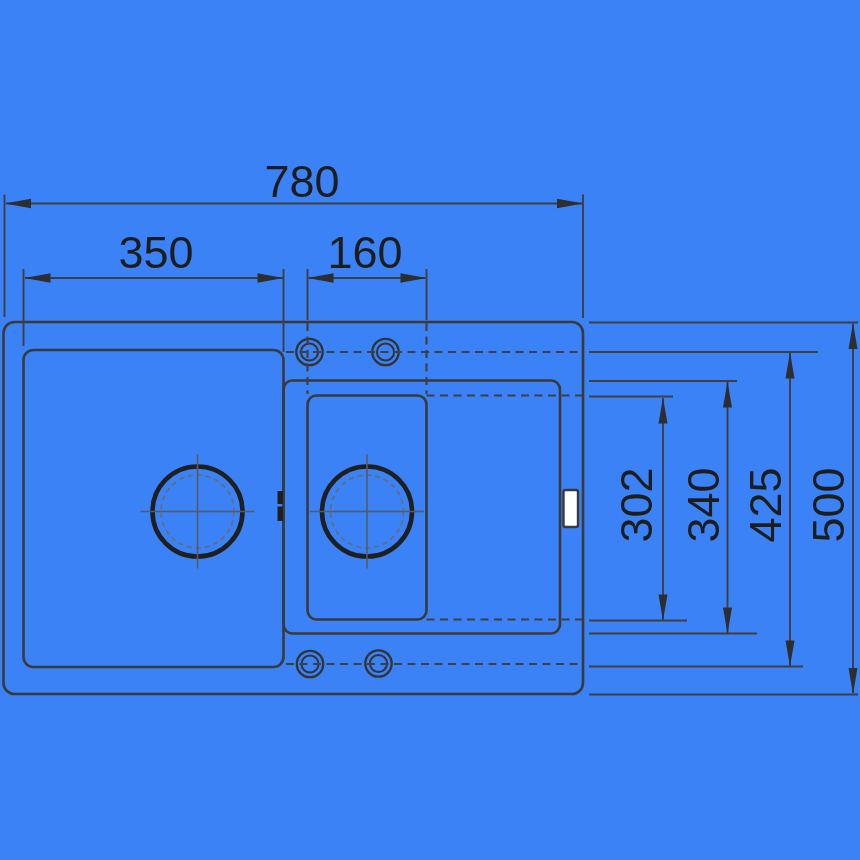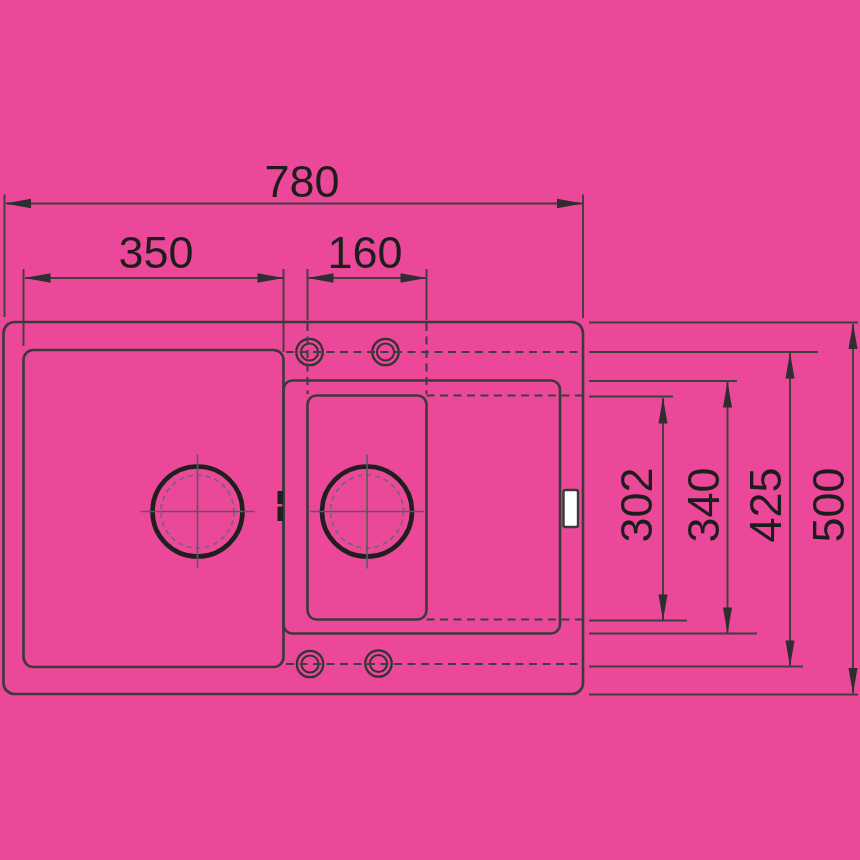--- a/index.html
+++ b/index.html
@@ -1,16 +1,16 @@
 <!DOCTYPE html>
 <html><head>
 <meta charset="utf-8">
 <style>
   html,body{margin:0;padding:0;background:#ffffff;}
-  .canvas{position:relative;width:860px;height:860px;background:#ec4899;overflow:hidden;
+  .canvas{position:relative;width:860px;height:860px;background:#3b82f6;overflow:hidden;
           font-family:"Liberation Sans", sans-serif;}
   svg text{font-family:"Liberation Sans", sans-serif;font-size:45px;fill:#1d1d1d;}
   .outline{fill:none;stroke:#3a3a3a;stroke-width:2.6;}
   .thin{fill:none;stroke:#3f3f3f;stroke-width:1.9;}
   .dash{fill:none;stroke:#3f3f3f;stroke-width:2.1;stroke-dasharray:8 5.5;}
   .arrow{fill:#2e2e2e;stroke:none;}
   .drain-outer{fill:none;stroke:#1f1f1f;stroke-width:4.6;}
   .drain-inner{fill:none;stroke:#6a6a6a;stroke-width:1.6;stroke-dasharray:5 4;}
   .cross{fill:none;stroke:#5a5a5a;stroke-width:1.6;}
   .hole{fill:none;stroke:#333333;stroke-width:2.3;}

